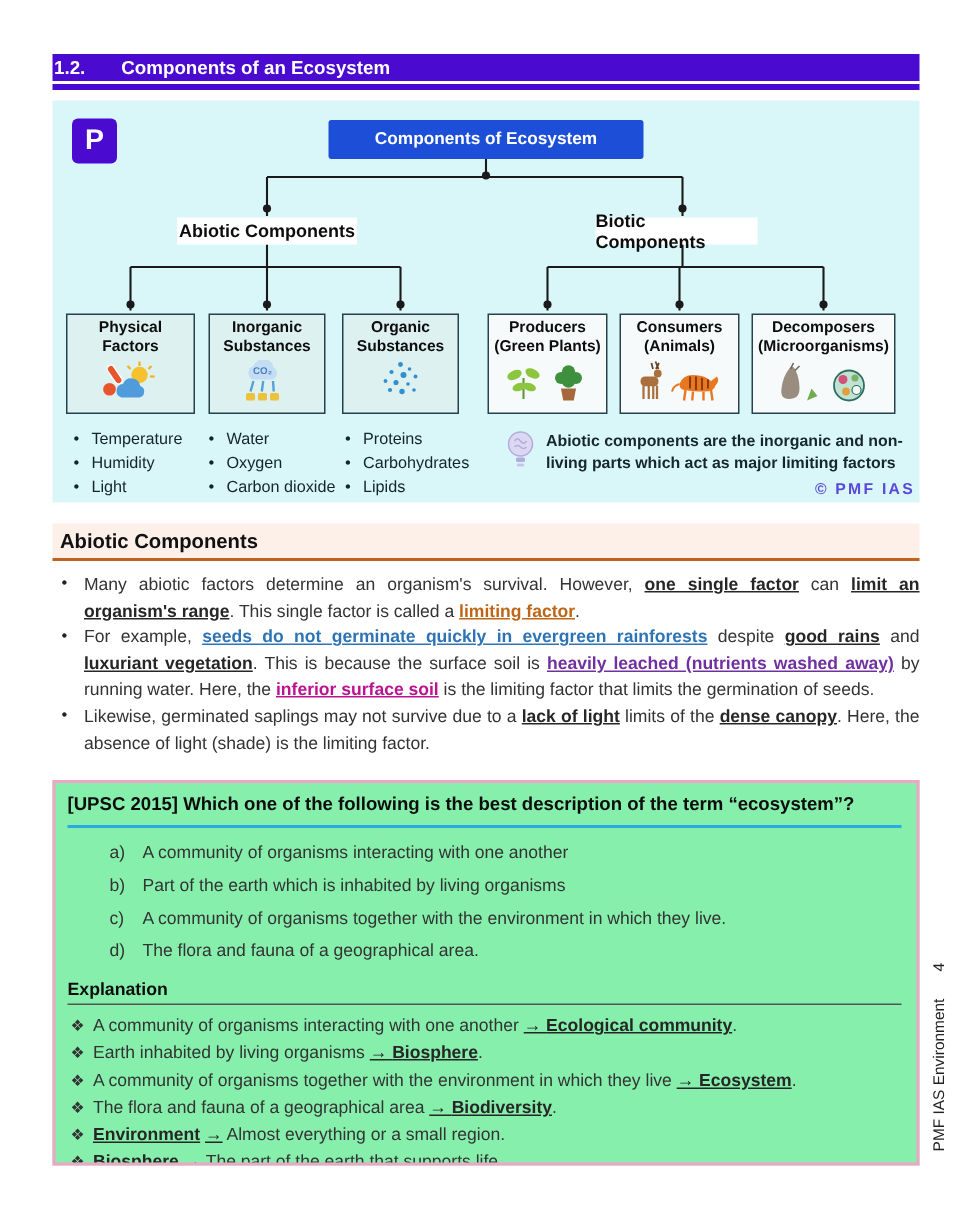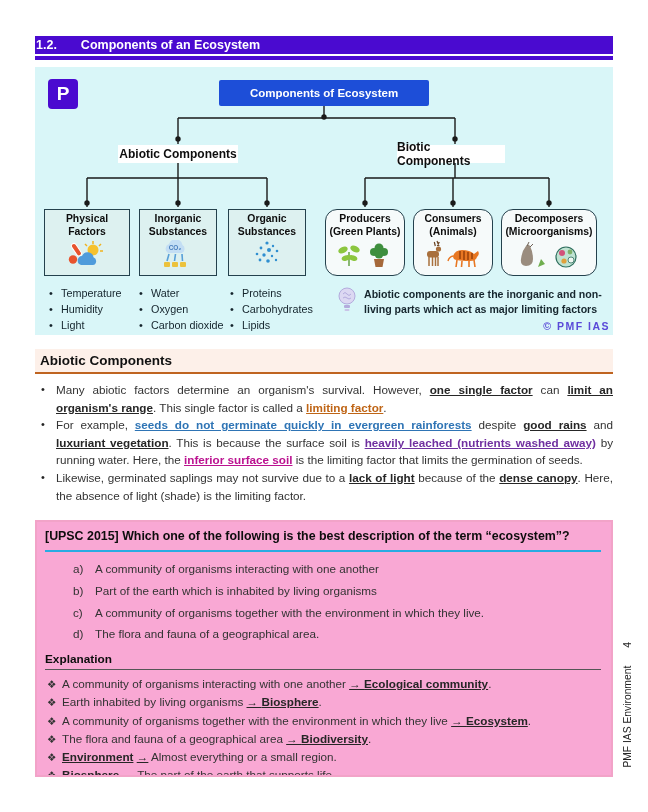--- a/index.html
+++ b/index.html
@@ -21,21 +21,21 @@
     border-radius:4px; color:#fff; font-weight:bold; font-size:19px; display:flex; align-items:center; justify-content:center; }
   .root-box { position:absolute; left:184px; top:13px; width:210px; height:26px; background:#1d4ed8;
     color:#fff; font-weight:bold; font-size:11.5px; display:flex; align-items:center; justify-content:center; border-radius:2px; }
   .branch-label { position:absolute; top:78px; height:18px; background:#fff; color:#0d0d0d;
     font-weight:bold; font-size:12px; display:flex; align-items:center; justify-content:center; }
   .branch-label.abiotic { left:83px;  width:120px; }
   .branch-label.biotic  { left:362px; width:108px; }
   .node { position:absolute; top:142px; height:67px; border:1.5px solid #24414d;
     display:flex; flex-direction:column; align-items:center; padding-top:3px; }
   .node.abio { background:#ddf1f0; }
-  .node.bio  { background:#f6fafa;border-radius:12px; }
+  .node.bio  { background:#f6fafa; }
   .node-line { font-weight:bold; font-size:10.4px; line-height:12.5px; color:#0d0d0d; white-space:nowrap; }
   .node-icon { margin-top:2px; }
   .n-physical    { left:9px;   width:86px; }
   .n-inorganic   { left:104px; width:78px; }
   .n-organic     { left:193px; width:78px; }
   .n-producers   { left:290px; width:80px; }
   .n-consumers   { left:378px; width:80px; }
   .n-decomposers { left:466px; width:96px; }
 
   .dlist { position:absolute; top:219px; font-size:10.8px; color:#14242c; }
@@ -61,21 +61,21 @@
   .bullet p { flex:1; font-size:11.7px; line-height:17.6px; text-align:justify; color:#333; }
 
   .b { font-weight:bold; color:#262626;text-decoration:underline; }
   .orange  { color:#bf6516; }
   .blue    { color:#2e74b5; }
   .purple  { color:#7030a0; }
   .magenta { color:#bb1290; }
 
   
   .upsc-box { position:absolute; left:35px; top:520px; width:578px; height:257px;
-    background:#f9a8d4; border:2.2px solid #f2a3c8; padding:6px 10px 0 8px; overflow:hidden; }
+    background:#86efac; border:2.2px solid #f2a3c8; padding:6px 10px 0 8px; overflow:hidden; }
   .upsc-title { font-weight:bold; font-size:12.4px; color:#0d0d0d; line-height:17px;
     padding-bottom:5px; border-bottom:2.2px solid #29abe2; }
   .options { margin:6px 0 0 28px; }
   .opt { display:flex; line-height:21.8px; font-size:11.7px; color:#333; }
   .opt-label { width:22px; }
   .exp-heading { margin-top:7px; font-weight:bold; font-size:11.8px; color:#0d0d0d;
     padding-bottom:3px; border-bottom:1.3px solid #555; }
   .exp-items { margin-top:5px; }
   .exp { display:flex; line-height:18.2px; font-size:11.7px; color:#333; }
   .exp .em { width:17px; padding-left:2px; font-size:10.5px; color:#333; }
@@ -307,21 +307,21 @@
     <div class="bullet">
       <span class="bm">•</span>
       <p><span>Many abiotic factors determine an organism's survival. However, </span><span class="b">one single factor</span><span> can </span><span class="b">limit an organism's range</span><span>. This single factor is called a </span><span class="b orange">limiting factor</span><span>.</span></p>
     </div>
     <div class="bullet">
       <span class="bm">•</span>
       <p><span>For example, </span><span class="b blue">seeds do not germinate quickly in evergreen rainforests</span><span> despite </span><span class="b">good rains</span><span> and </span><span class="b">luxuriant vegetation</span><span>. This is because the surface soil is </span><span class="b purple">heavily leached (nutrients washed away)</span><span> by running water. Here, the </span><span class="b magenta">inferior surface soil</span><span> is the limiting factor that limits the germination of seeds.</span></p>
     </div>
     <div class="bullet">
       <span class="bm">•</span>
-      <p><span>Likewise, germinated saplings may not survive due to a </span><span class="b">lack of light</span><span> because of the </span><span class="b">dense canopy</span><span>. Here, the absence of light (shade) is the limiting factor.</span></p>
+      <p><span>Likewise, germinated saplings may not survive due to a </span><span class="b">lack of light</span><span> limits of the </span><span class="b">dense canopy</span><span>. Here, the absence of light (shade) is the limiting factor.</span></p>
     </div>
   </div>
 
   <div class="upsc-box">
     <div class="upsc-title">[UPSC 2015] Which one of the following is the best description of the term “ecosystem”?</div>
     <div class="options">
       <div class="opt">
         <span class="opt-label">a)</span>
         <span>A community of organisms interacting with one another</span>
       </div>

